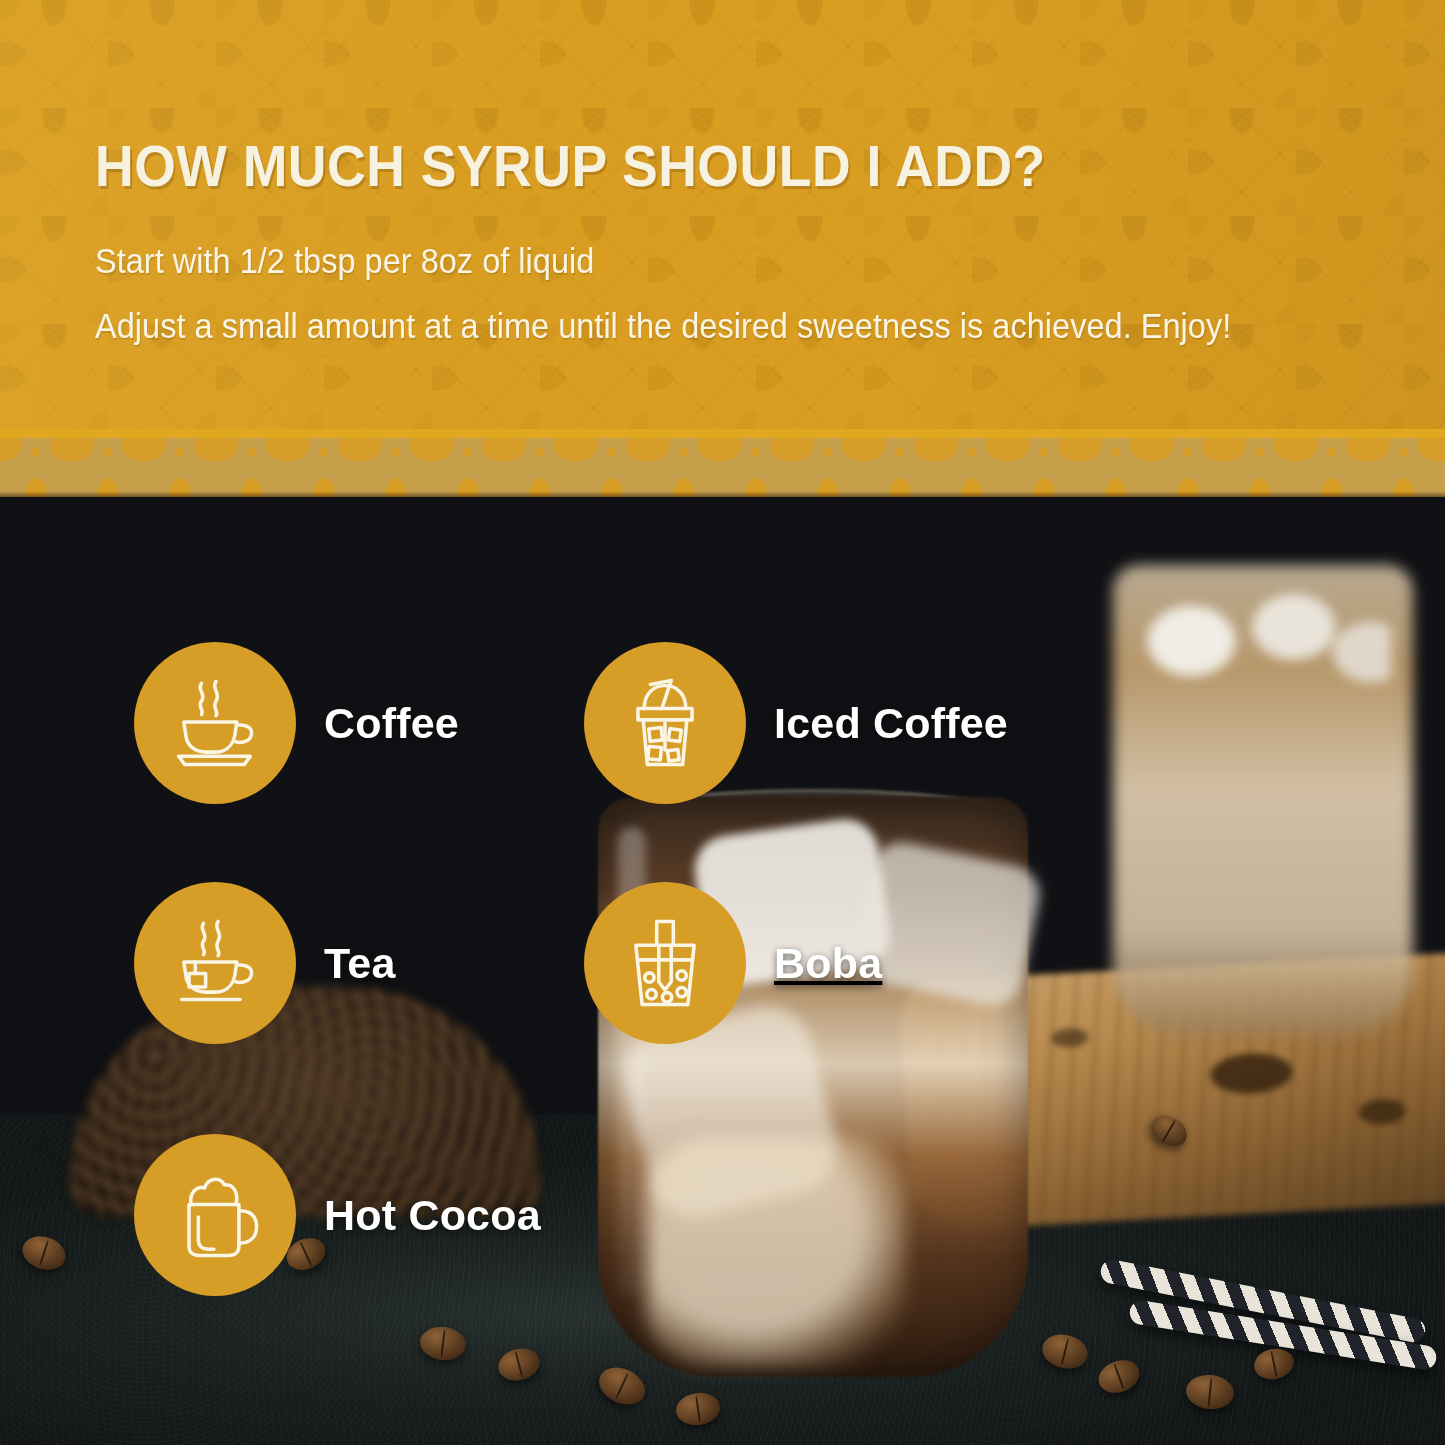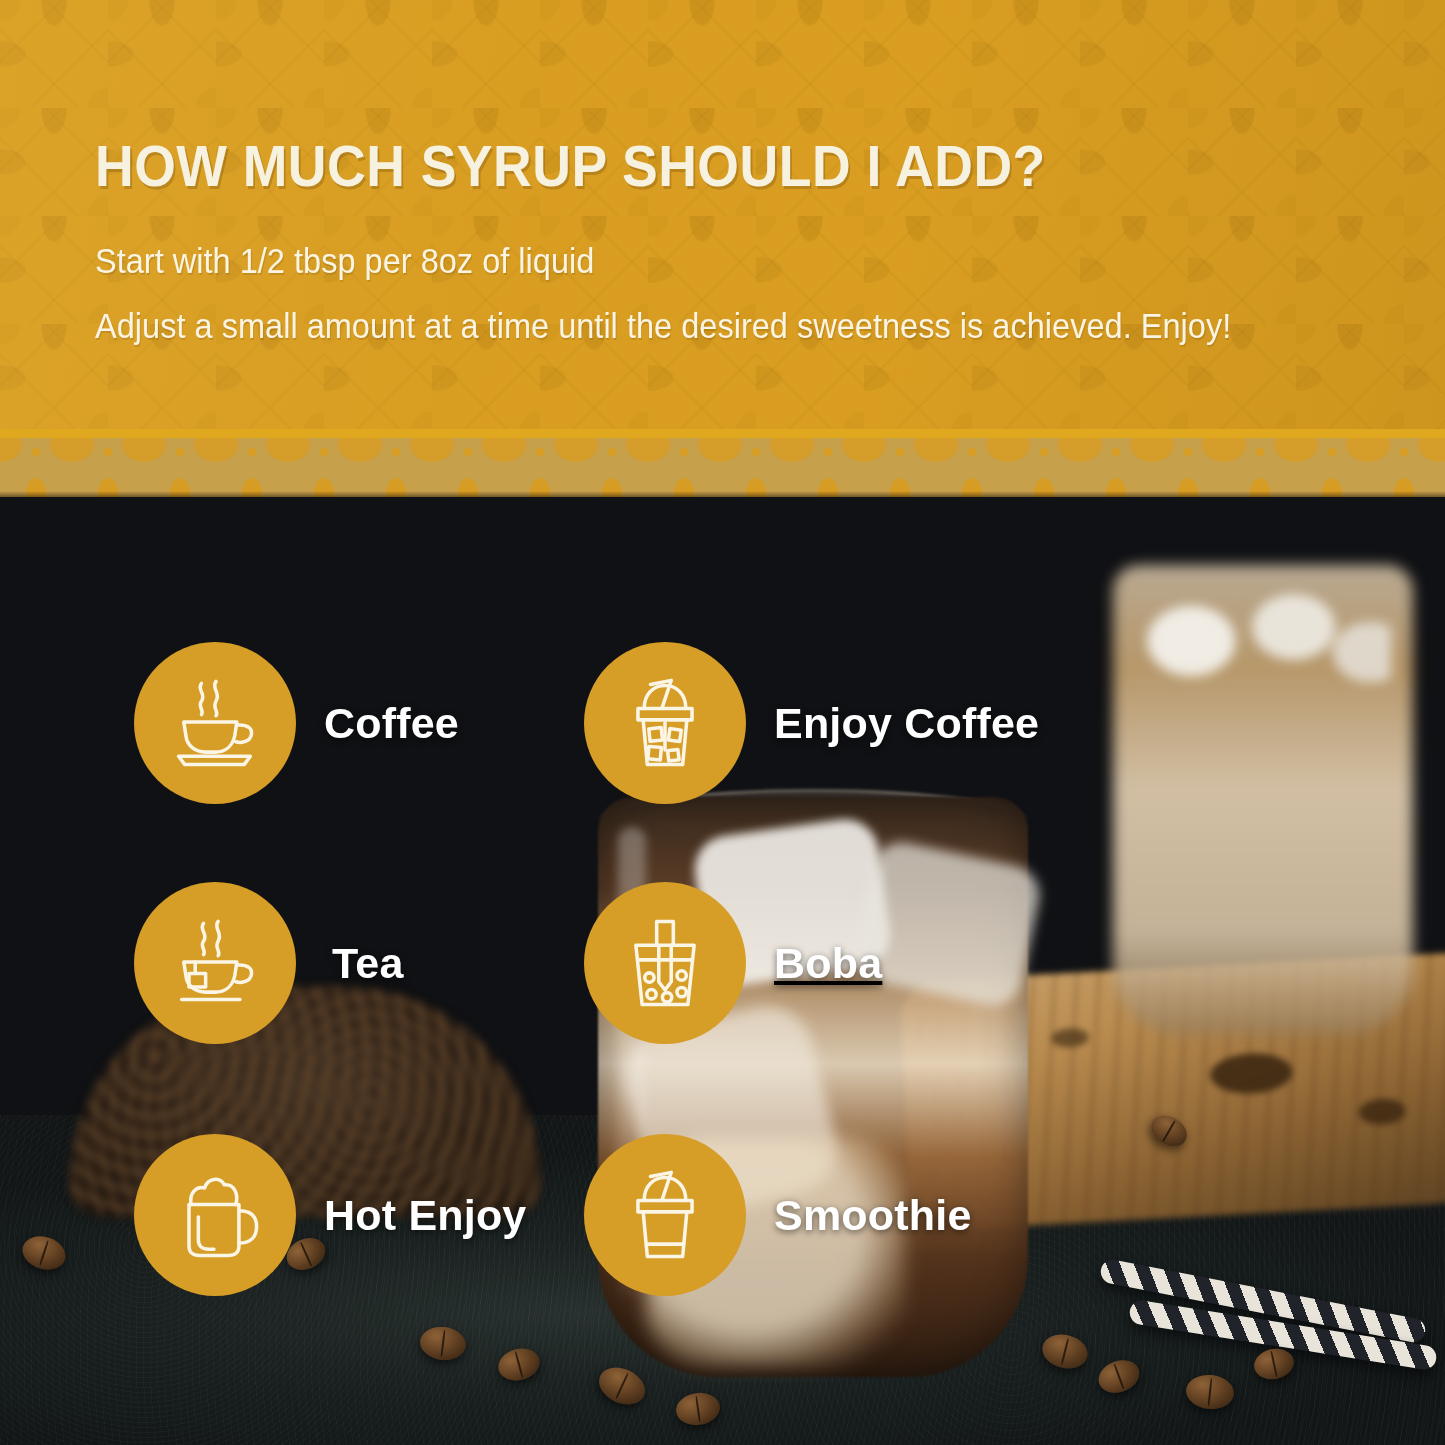--- a/index.html
+++ b/index.html
@@ -325,24 +325,24 @@
           <path d="M36 13 L56 9 L47 36"></path>
           <rect x="24" y="36" width="52" height="11"></rect>
           <path d="M29 47 L33 90 L67 90 L71 47"></path>
           <rect x="35" y="55" width="12" height="12" transform="rotate(-6 41 61)"></rect>
           <rect x="54" y="56" width="11" height="11" transform="rotate(8 59 61)"></rect>
           <rect x="34" y="73" width="12" height="12" transform="rotate(5 40 79)"></rect>
           <rect x="53" y="76" width="10" height="10" transform="rotate(-7 58 81)"></rect>
           <path d="M50 50 L50 76"></path>
         </svg>
       </div>
-      <div class="item-label">Enjoy Coffee</div>
-    </div>
-
-    <div class="item" style="left:134px; top:385px;gap:8px;">
+      <div class="item-label">Iced Coffee</div>
+    </div>
+
+    <div class="item" style="left:134px; top:385px;">
       <div class="icon-circle">
         <svg width="104" height="104" viewBox="0 0 100 100" fill="none" stroke="#FBF5E6" stroke-width="3.4" stroke-linecap="round" stroke-linejoin="round">
           <path d="M39 12 C34 18, 44 22, 39 29 C35 34, 42 38, 39 42"></path>
           <path d="M53 10 C48 17, 58 21, 53 29 C49 35, 56 39, 53 43"></path>
           <path d="M20 49 L71 49 L69 62 C67 72, 60 78, 50 78 L41 78 C31 78, 23 72, 22 62 Z"></path>
           <path d="M71 52 C82 51, 86 56, 85 61 C84 67, 77 70, 70 68"></path>
           <path d="M18 85 L74 85"></path>
           <path d="M31 49 L31 60"></path>
           <rect x="25" y="60" width="16" height="13"></rect>
         </svg>
@@ -369,30 +369,18 @@
 
     <div class="item" style="left:134px; top:637px;">
       <div class="icon-circle">
         <svg width="104" height="104" viewBox="0 0 100 100" fill="none" stroke="#FBF5E6" stroke-width="3.4" stroke-linecap="round" stroke-linejoin="round">
           <path d="M27 40 C25 29, 32 22, 40 24 C43 14, 55 13, 59 21 C68 20, 73 29, 70 40"></path>
           <path d="M25 40 L73 40 L73 80 C73 86, 69 89, 63 89 L35 89 C29 89, 25 86, 25 80 Z"></path>
           <path d="M73 46 C85 46, 90 52, 90 61 C90 71, 84 77, 73 77"></path>
           <path d="M34 52 L34 74 C34 80, 38 83, 44 83 L49 83"></path>
         </svg>
       </div>
-      <div class="item-label">Hot Enjoy</div>
-    </div>
-
-    <div class="item" style="left:584px; top:637px;">
-      <div class="icon-circle">
-        <svg width="104" height="104" viewBox="0 0 100 100" fill="none" stroke="#FBF5E6" stroke-width="3.4" stroke-linecap="round" stroke-linejoin="round">
-          <path d="M30 36 C30 22, 39 14, 50 14 C61 14, 70 22, 70 36"></path>
-          <path d="M36 13 L56 9 L47 36"></path>
-          <rect x="24" y="36" width="52" height="11"></rect>
-          <path d="M29 47 L33 90 L67 90 L71 47"></path>
-          <path d="M32 78 L68 78"></path>
-        </svg>
-      </div>
-      <div class="item-label">Smoothie</div>
-    </div>
+      <div class="item-label">Hot Cocoa</div>
+    </div>
+
 
   </div>
 </div>
 
 </body></html>

